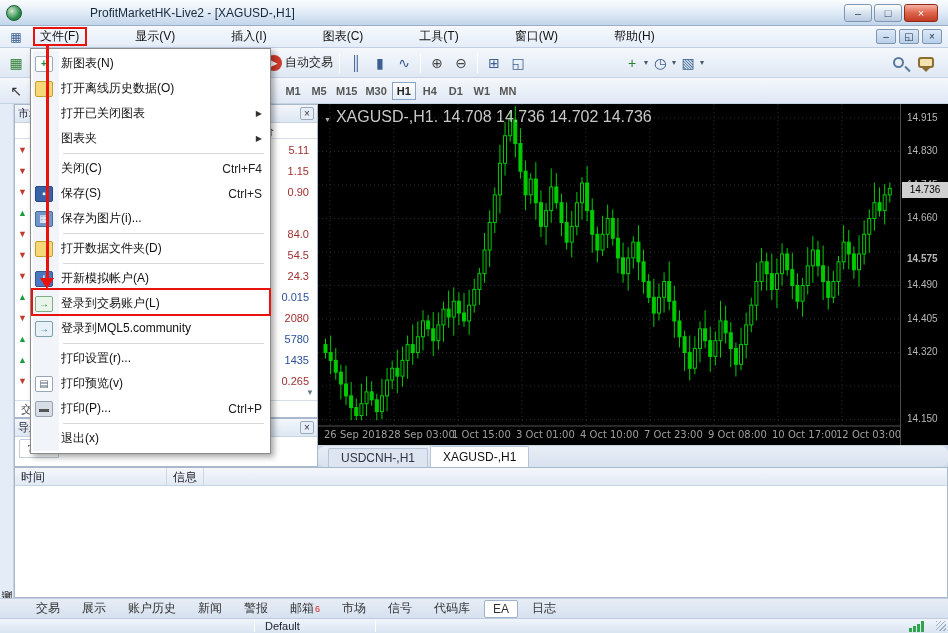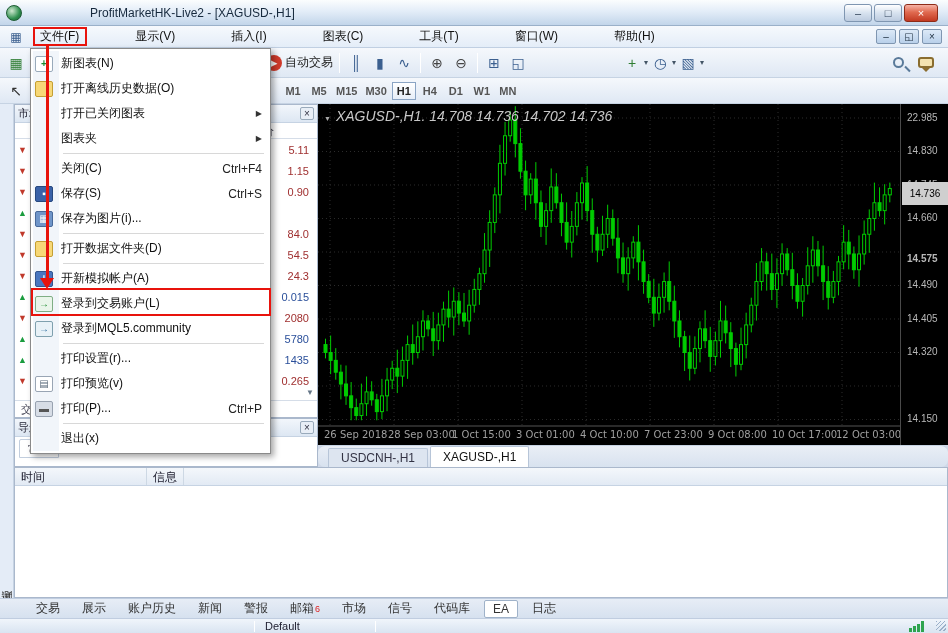--- a/index.html
+++ b/index.html
@@ -75,41 +75,41 @@
   .mw-scroll{position:absolute;right:3px;bottom:20px;font-size:8px;color:#678;}
   #mw-tabs{position:absolute;left:0;bottom:0;height:17px;width:100%;border-top:1px solid #d5dde8;
     display:flex;gap:12px;font-size:11px;color:#445;padding:1px 6px;align-items:center;}
   #navigator{position:absolute;left:14px;top:418px;width:304px;height:49px;background:#fff;border:1px solid #aab8cc;}
   .nav-tab{margin:2px 4px;display:inline-block;font-size:11px;color:#334;border:1px solid #c2cede;
     background:#fff;padding:1px 8px;border-radius:2px 2px 0 0;}
 
   
   #chart-window{position:absolute;left:318px;top:104px;width:630px;height:341px;background:#000;}
   #chart-svg{position:absolute;left:0;top:0;}
-  #symbol-overlay{position:absolute;left:6px;top:4px;font-size:14px;color:#c8c8c8;display:flex;gap:5px;align-items:center;z-index:3;font-style:italic;}
+  #symbol-overlay{position:absolute;left:6px;top:4px;font-size:16px;color:#c8c8c8;display:flex;gap:5px;align-items:center;z-index:3;}
   .sym-caret::before{content:"▼";font-size:7px;color:#aaa;}
   #price-axis{position:absolute;left:582px;top:0;width:48px;height:341px;border-left:1px solid #4a4a4a;
     font-size:10px;color:#b8b8b8;}
   .pa-label{position:absolute;left:6px;}
-  #current-price-box{position:absolute;left:1px;width:46px;height:23px;background:#cfcfcf;color:#000;
+  #current-price-box{position:absolute;left:1px;width:46px;height:16px;background:#cfcfcf;color:#000;
     font-size:10px;display:flex;align-items:center;justify-content:center;}
 
   #chart-tabs{position:absolute;left:318px;top:445px;width:630px;height:22px;
     background:linear-gradient(#e9eef6,#d8e2ef);border-top:1px solid #c6d3e3;
     display:flex;align-items:flex-end;padding-left:10px;gap:2px;border-radius:7px;}
   .ct{height:19px;padding:0 12px;font-size:12px;color:#334;display:flex;align-items:center;
     border:1px solid #b7c5d8;border-bottom:none;background:#dde5f0;border-radius:2px 2px 0 0;}
   .ct.active{background:#fff;height:21px;color:#111;}
 
   
   #terminal{position:absolute;left:14px;top:467px;width:934px;height:131px;background:#fff;border:1px solid #aab8cc;}
   #terminal-header{height:18px;display:flex;background:linear-gradient(#f4f7fb,#e2eaf4);
     border-bottom:1px solid #c6d3e3;font-size:12px;color:#223;}
   .t-col{padding:1px 6px;border-right:1px solid #cdd8e4;}
-  .t-col.first{width:132px;}
+  .t-col.first{width:152px;}
   #terminal-body{flex:1;}
 
   
   #bottom-tabs{position:absolute;left:0;top:598px;width:948px;height:20px;
     background:linear-gradient(#e7edf6,#d6e1ef);border-top:1px solid #c0cde0;
     display:flex;align-items:center;padding-left:28px;gap:6px;font-size:12px;color:#333;}
   .bt{padding:1px 8px;display:flex;gap:1px;align-items:flex-start;}
   .bt.active{background:#fff;border:1px solid #9fb2c9;border-radius:2px;}
   .bt-badge{color:#d22;font-size:9px;margin-top:4px;}
   #statusbar{position:absolute;left:0;top:618px;width:948px;height:15px;
@@ -636,21 +636,21 @@
       <line x1="556.41" y1="78.63239999999989" x2="556.41" y2="126.71259999999984" stroke="#00cc00"></line>
       <rect x="554.91" y="98.73149999999995" width="3" height="15.763999999999655" fill="#000000" stroke="#00cc00"></rect>
       <line x1="561.54" y1="83.36160000000007" x2="561.54" y2="112.525" stroke="#00cc00"></line>
       <rect x="560.04" y="98.73149999999995" width="3" height="7.88199999999982" fill="#00cc00" stroke="#00cc00"></rect>
       <line x1="566.67" y1="80.20879999999902" x2="566.67" y2="120.40699999999984" stroke="#00cc00"></line>
       <rect x="565.17" y="90.84949999999941" width="3" height="15.764000000000365" fill="#000000" stroke="#00cc00"></rect>
       <line x1="571.8" y1="78.63239999999918" x2="571.8" y2="98.33739999999946" stroke="#00cc00"></line>
       <rect x="570.3" y="84.54389999999941" width="3" height="6.305599999999998" fill="#000000" stroke="#00cc00"></rect>
     </svg>
   <div id="price-axis">
-    <div class="pa-label" style="top: 8px;">22.985</div>
+    <div class="pa-label" style="top: 8px;">14.915</div>
       <div class="pa-label" style="top: 41.4985px;">14.830</div>
       <div class="pa-label" style="top: 74.997px;">14.745</div>
       <div class="pa-label" style="top: 108.495px;">14.660</div>
       <div class="pa-label" style="top: 149px; font-weight: bold;">14.575</div>
       <div class="pa-label" style="top: 175.492px;">14.490</div>
       <div class="pa-label" style="top: 208.991px;">14.405</div>
       <div class="pa-label" style="top: 242.489px;">14.320</div>
       <div class="pa-label" style="top: 266px; margin-left: 48px;">14.235</div>
       <div class="pa-label" style="top: 309.486px;">14.150</div>
       <div id="current-price-box" style="top: 77.5439px;">14.736</div>

